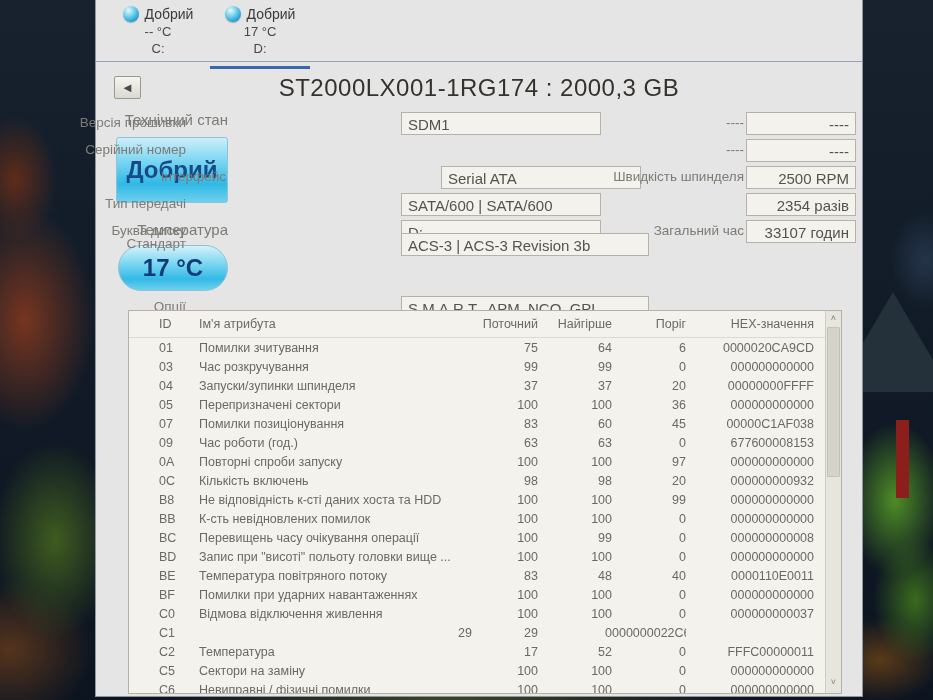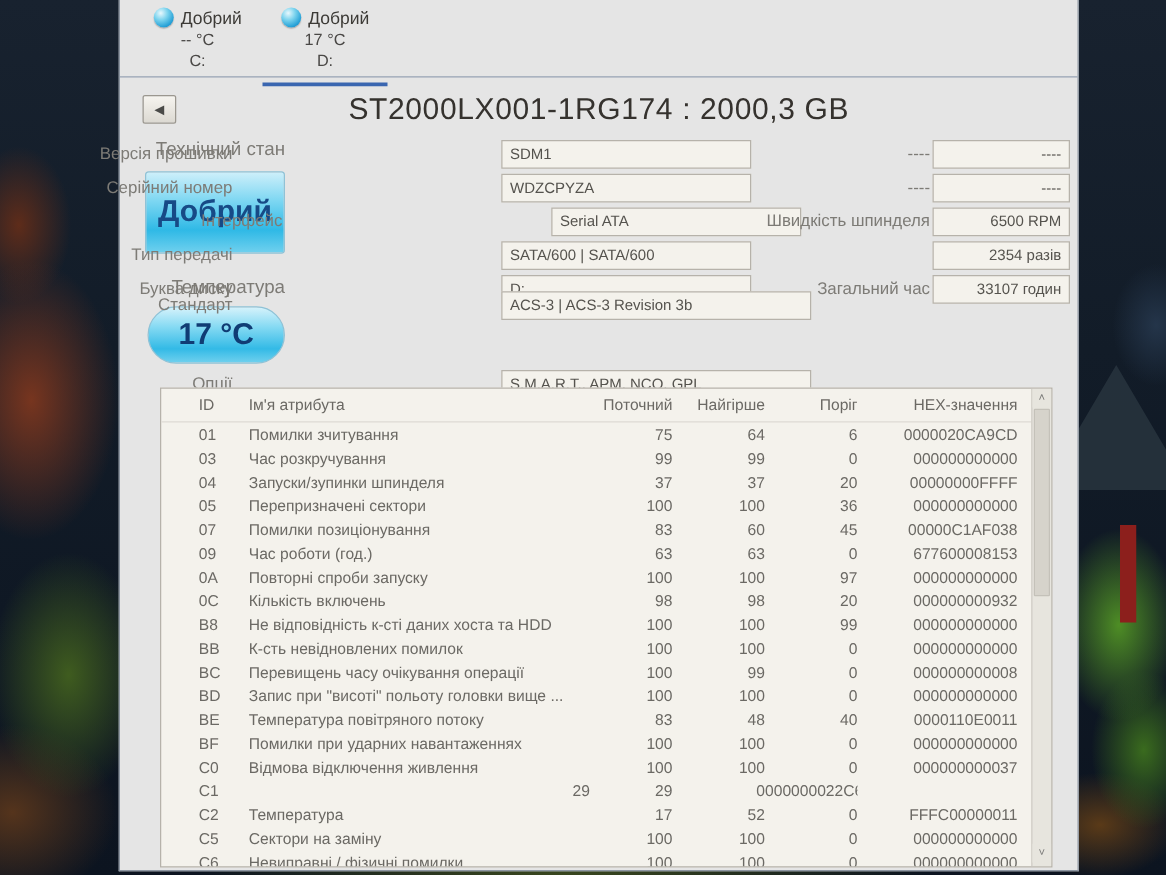--- a/index.html
+++ b/index.html
@@ -63,21 +63,21 @@
     border:1px solid #8fc2d6; border-radius:23px;
     background:linear-gradient(180deg,#d5f2fb 0%, #86daf3 35%, #33bae6 75%, #6fd0ee 100%);
     color:#103c74; font-size:24px; font-weight:bold; text-align:center; line-height:44px; }
 
   
   .frow { position:absolute; height:23px; }
   .flabel { position:absolute; right:470px; width:220px; top:3px; text-align:right;
     font-size:13.5px; color:#7d7b76; white-space:nowrap; }
   .fbox { position:absolute; left:305px; top:0; width:200px; height:23px;
     background:#f4f2ec; border:1px solid #b6b2aa; padding:3px 6px 0 6px;
-    font-size:12px; color:#55534e; white-space:nowrap; overflow:hidden; }
+    font-size:15px; color:#55534e; white-space:nowrap; overflow:hidden; }
   .frow.wide .fbox { width:248px; }
   .frow.r .flabel { right:120px; width:200px; }
   .frow.r .fbox { left:650px; width:110px; text-align:right; }
 
   
   .smart { position:absolute; left:32px; top:310px; width:714px; height:384px;
     background:#f4f2ec; border:1px solid #b6b2aa; overflow:hidden; }
   .srow { display:grid; grid-template-columns:30px 34px 1fr 66px 74px 74px 128px 12px;
     align-items:center; height:19px; width:697px; }
   .srow.head { height:27px; color:#6d6b66; border-bottom:1px solid #dddad3; }
@@ -135,21 +135,20 @@
   <div class="health-btn">Добрий</div>
   <div class="sec-label" style="left:20px; top:221px; width:112px;">Температура</div>
   <div class="temp-pill">17 °C</div>
 
   <div class="frow" style="left:0; top:112px; width:560px;">
     <div class="flabel">Версія прошивки</div>
     <div class="fbox">SDM1</div>
   </div>
   <div class="frow" style="left:0; top:139px; width:560px;">
     <div class="flabel">Серійний номер</div>
-    <div class="fbox">WDZCPYZA</div>
   </div>
   <div class="frow" style="left:16px; top:166px; width:560px;margin-left:24px;">
     <div class="flabel">Інтерфейс</div>
     <div class="fbox">Serial ATA</div>
   </div>
   <div class="frow" style="left:0; top:193px; width:560px;">
     <div class="flabel">Тип передачі</div>
     <div class="fbox">SATA/600 | SATA/600</div>
   </div>
   <div class="frow" style="left:0; top:220px; width:560px;">
@@ -168,21 +167,21 @@
   <div class="frow r" style="left:0; top:112px; width:768px;">
     <div class="flabel">----</div>
     <div class="fbox">----</div>
   </div>
   <div class="frow r" style="left:0; top:139px; width:768px;">
     <div class="flabel">----</div>
     <div class="fbox">----</div>
   </div>
   <div class="frow r" style="left:0; top:166px; width:768px;">
     <div class="flabel">Швидкість шпинделя</div>
-    <div class="fbox">6500 RPM</div>
+    <div class="fbox">2500 RPM</div>
   </div>
   <div class="frow r" style="left:0; top:193px; width:768px;">
     <div class="fbox">2354 разів</div>
   </div>
   <div class="frow r" style="left:0; top:220px; width:768px;">
     <div class="flabel">Загальний час</div>
     <div class="fbox">33107 годин</div>
   </div>
 
   <div class="smart">

